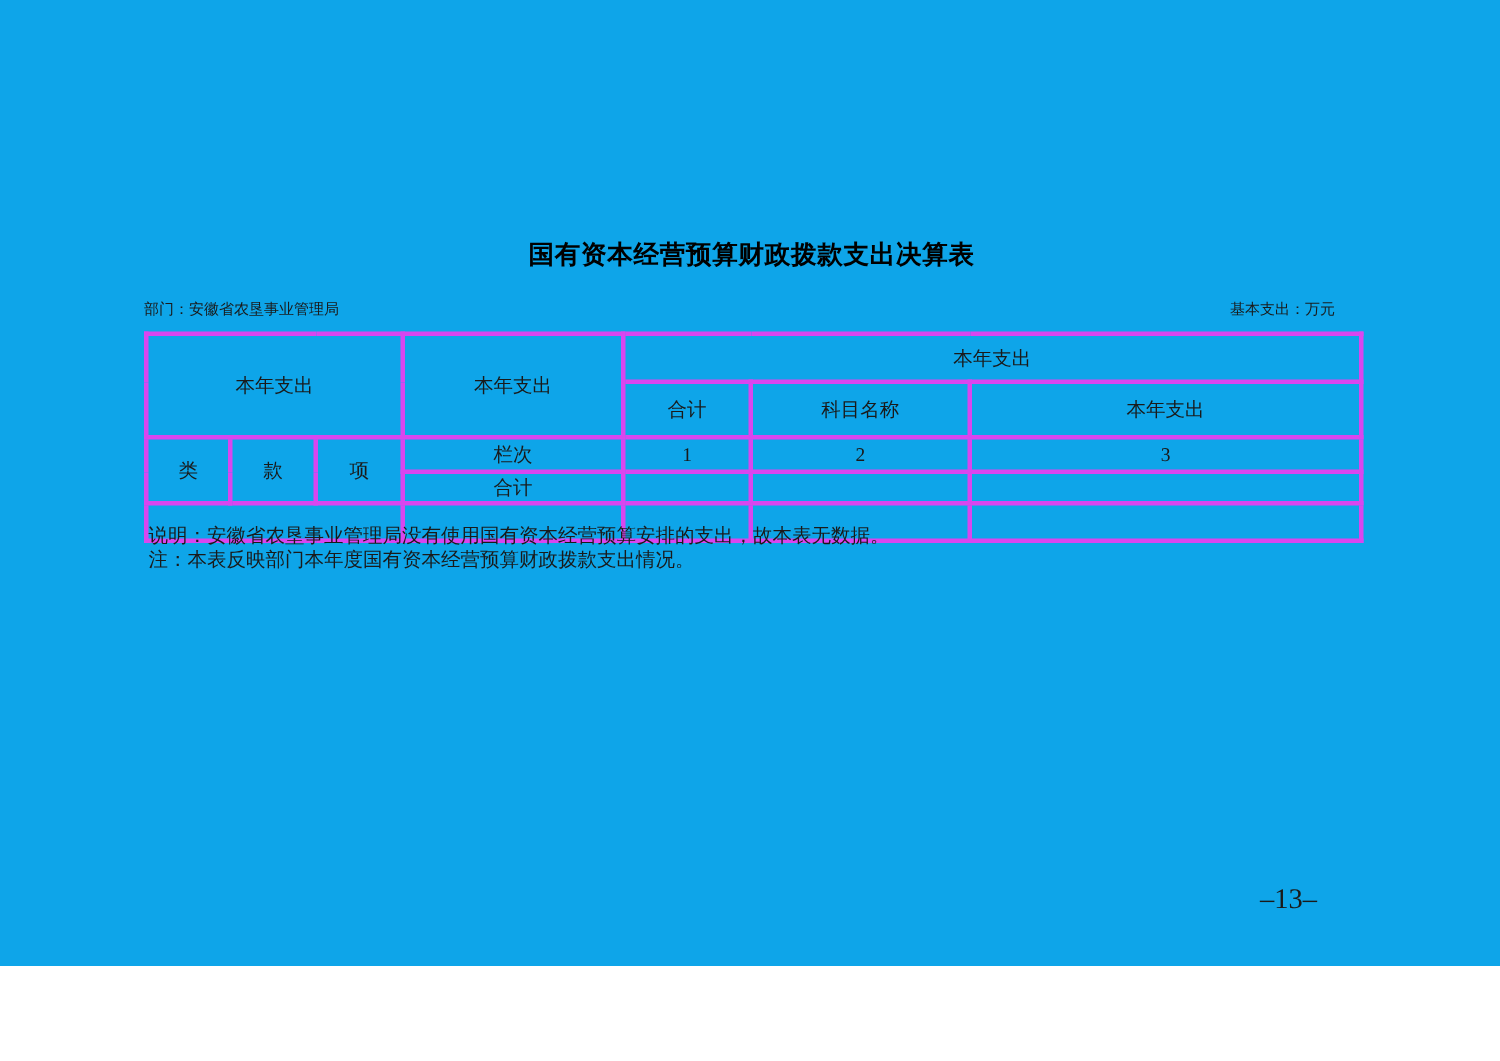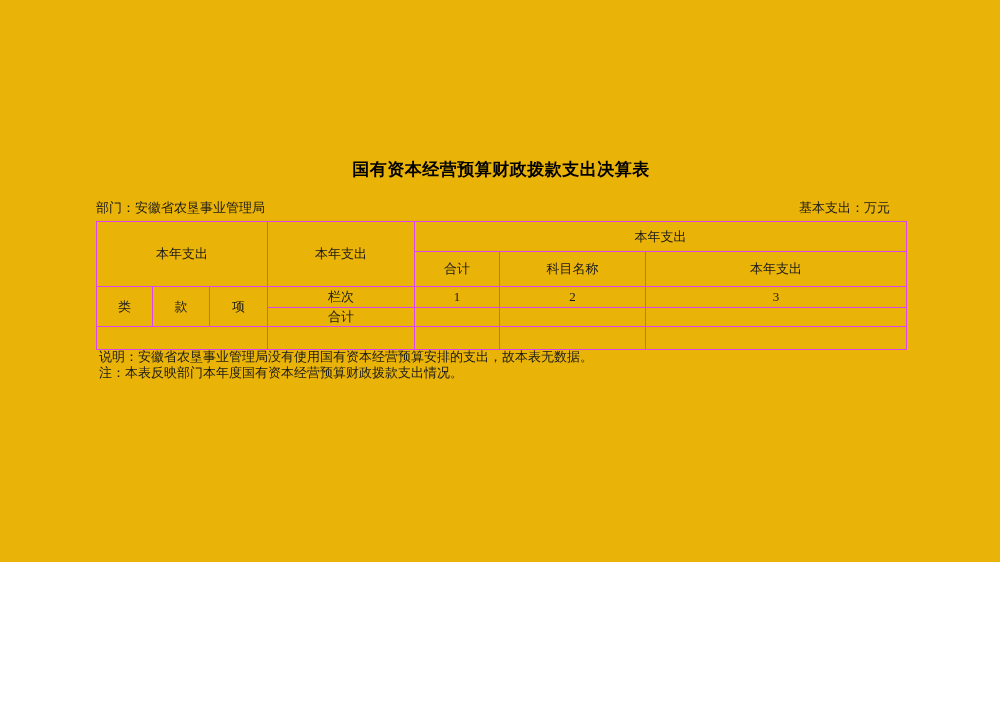--- a/index.html
+++ b/index.html
@@ -3,22 +3,22 @@
 <meta charset="utf-8">
 <style>
   html, body {
     margin: 0;
     padding: 0;
     background: #ffffff;
   }
   .page {
     position: relative;
     width: 1000px;
-    height: 562px;
-    background: #eab308;
+    height: 644px;
+    background: #0ea5e9;
     color: #1a1a1a;
     font-family: "Liberation Serif", "DejaVu Serif", serif;
     overflow: hidden;
   }
   .doc-title {
     position: absolute;
     top: 158px;
     left: 96px;
     width: 810px;
     text-align: center;
@@ -34,34 +34,34 @@
     left: 96px;
     width: 794px;
     text-align: right;
     font-size: 13px;
   }
   .meta-line {
     position: absolute;
     top: 199px;
     left: 96px;
     width: 794px;
-    font-size: 13px;
+    font-size: 10px;
   }
   .meta-line .dept { float: left; }
   .meta-line .unit { float: right; }
   table.fin-table {
     position: absolute;
     top: 221px;
     left: 96px;
     width: 810px;
     border-collapse: collapse;
     table-layout: fixed;
   }
   table.fin-table td {
-    border: 1px solid #d946ef;
+    border: 3px solid #d946ef;
     text-align: center;
     vertical-align: middle;
     font-size: 13px;
     padding: 0;
     overflow: hidden;
     white-space: nowrap;
   }
   tr.r1 td { height: 29px; }
   tr.r2 td { height: 34px; }
   tr.r3 td { height: 20px; }

